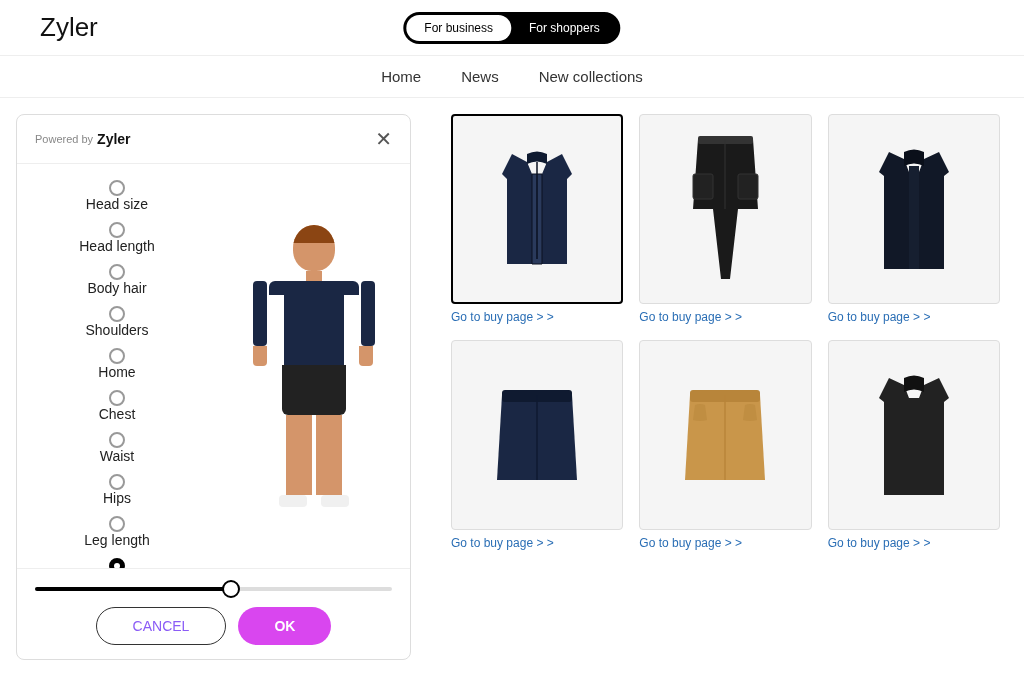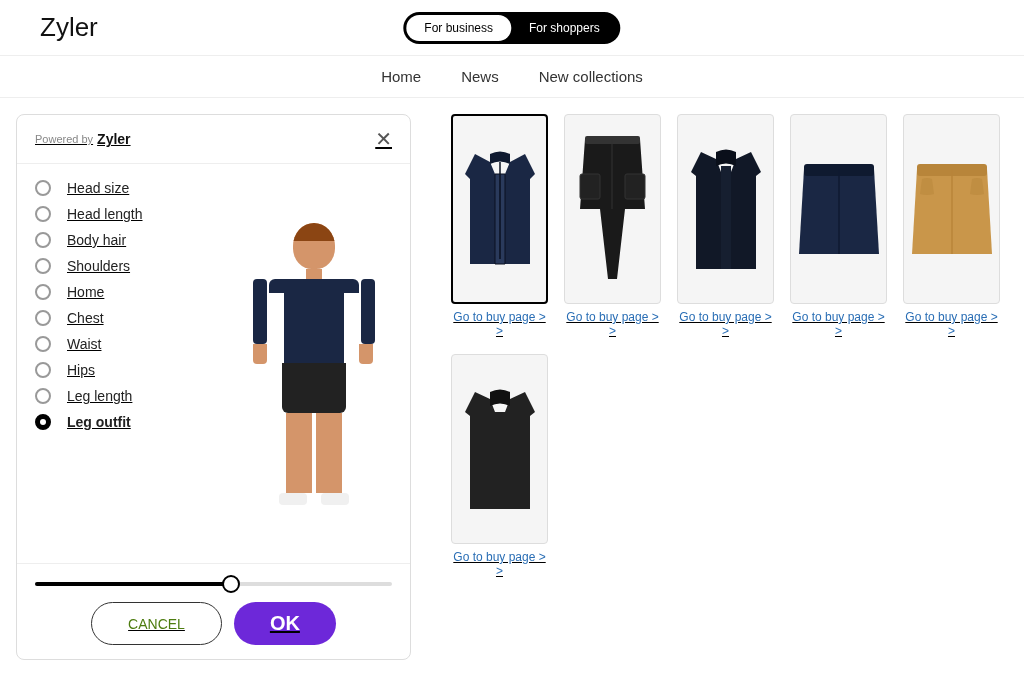--- a/index.html
+++ b/index.html
@@ -11,54 +11,54 @@
     .toggle-group { position: absolute; left: 50%; transform: translateX(-50%); display: flex; background: #000; border-radius: 20px; padding: 3px; }
     .toggle-btn { padding: 6px 18px; border-radius: 16px; font-size: 12px; cursor: pointer; border: none; }
     .toggle-btn.active { background: #fff; color: #000; }
     .toggle-btn.inactive { background: transparent; color: #fff; }
 
     
     .nav { display: flex; justify-content: center; gap: 40px; padding: 12px 0; border-bottom: 1px solid #eee; }
     .nav-item { font-size: 15px; color: #333; cursor: pointer; text-decoration: none; }
 
     
-    .main { display: flex; height: calc(682px - 56px - 48px); text-decoration: underline; }
+    .main { display: flex; height: calc(682px - 56px - 48px); }
 
     
     .modal-panel { width: 395px; min-width: 395px; background: #fff; border: 1px solid #ddd; border-radius: 8px; margin: 16px; position: relative; display: flex; flex-direction: column; height: calc(682px - 56px - 48px - 32px); }
     .modal-header { display: flex; align-items: center; justify-content: space-between; padding: 14px 18px; border-bottom: 1px solid #eee; }
     .modal-powered { display: flex; align-items: center; gap: 4px; font-size: 11px; color: #888; }
     .modal-powered-brand { font-size: 14px; font-weight: 600; color: #111; }
     .close-btn { background: none; border: none; cursor: pointer; font-size: 20px; color: #555; line-height: 1; }
 
     .modal-body { display: flex; flex: 1; overflow: hidden; }
     .sliders-section { width: 200px; padding: 16px 18px; overflow-y: auto; }
     .sliders-title { font-size: 16px; font-weight: 700; margin-bottom: 16px; }
-    .slider-option { display: flex; align-items: center; gap: 16px; margin-bottom: 10px; cursor: pointer; }
+    .slider-option { display: flex; align-items: center; gap: 0; margin-bottom: 10px; cursor: pointer; flex-direction: column; }
     .radio-circle { width: 16px; height: 16px; border-radius: 50%; border: 2px solid #999; flex-shrink: 0; display: flex; align-items: center; justify-content: center; }
     .radio-circle.selected { border-color: #000; background: #000; }
     .radio-circle.selected::after { content: ''; width: 6px; height: 6px; border-radius: 50%; background: #fff; }
     .slider-label { font-size: 14px; color: #222; }
     .slider-label.bold { font-weight: 700; }
 
     .avatar-section { flex: 1; display: flex; align-items: center; justify-content: center; padding: 10px; }
     .avatar-figure { width: 160px; height: 360px; position: relative; display: flex; align-items: center; justify-content: center; }
 
     .modal-footer { padding: 14px 18px; border-top: 1px solid #eee; display: flex; flex-direction: column; gap: 12px; }
     .range-track { position: relative; height: 4px; background: #ddd; border-radius: 2px; margin: 4px 0; }
     .range-fill { height: 4px; background: #000; border-radius: 2px; width: 55%; }
     .range-thumb { position: absolute; top: 50%; left: 55%; transform: translate(-50%, -50%); width: 18px; height: 18px; background: #fff; border: 2px solid #000; border-radius: 50%; cursor: pointer; }
     .footer-buttons { display: flex; gap: 12px; justify-content: center; }
-    .btn-cancel { padding: 10px 36px; border-radius: 24px; border: 1.5px solid #333; background: #fff; color: #4d7c0f; font-size: 14px; font-weight: 500; cursor: pointer; }
-    .btn-ok { padding: 10px 36px; border-radius: 24px; border: none; background: #6d28d9; color: #fff; font-size: 20px; font-weight: 600; cursor: pointer; }
+    .btn-cancel { padding: 10px 36px; border-radius: 24px; border: 1.5px solid #333; background: #fff; color: #8b5cf6; font-size: 14px; font-weight: 500; cursor: pointer; }
+    .btn-ok { padding: 10px 36px; border-radius: 24px; border: none; background: #d946ef; color: #fff; font-size: 14px; font-weight: 600; cursor: pointer; }
 
     
     .products-area { flex: 1; overflow: hidden; padding: 16px 24px; }
     .products-tagline { font-size: 20px; color: #222; margin-bottom: 20px; text-align: center; }
-    .products-grid { display: grid; grid-template-columns: repeat(5, 1fr); gap: 16px; text-align: center; }
+    .products-grid { display: grid; grid-template-columns: repeat(3, 1fr); gap: 16px; }
     .product-card { display: flex; flex-direction: column; }
     .product-img { border: 1px solid #ddd; border-radius: 4px; background: #f5f5f5; display: flex; align-items: center; justify-content: center; overflow: hidden; height: 190px; }
     .product-img.selected { border: 2px solid #000; border-radius: 4px; }
     .product-link { font-size: 12px; color: #2a6eb5; margin-top: 6px; cursor: pointer; }
     .product-img-inner { width: 100%; height: 100%; display: flex; align-items: center; justify-content: center; }
 
     
     .person { display: flex; flex-direction: column; align-items: center; gap: 0; }
     .person-head { width: 42px; height: 46px; background: #d4956a; border-radius: 50% 50% 45% 45%; position: relative; overflow: hidden; }
     .person-hair { position: absolute; top: 0; left: 0; width: 100%; height: 40%; background: #8B4513; border-radius: 50% 50% 0 0; }

